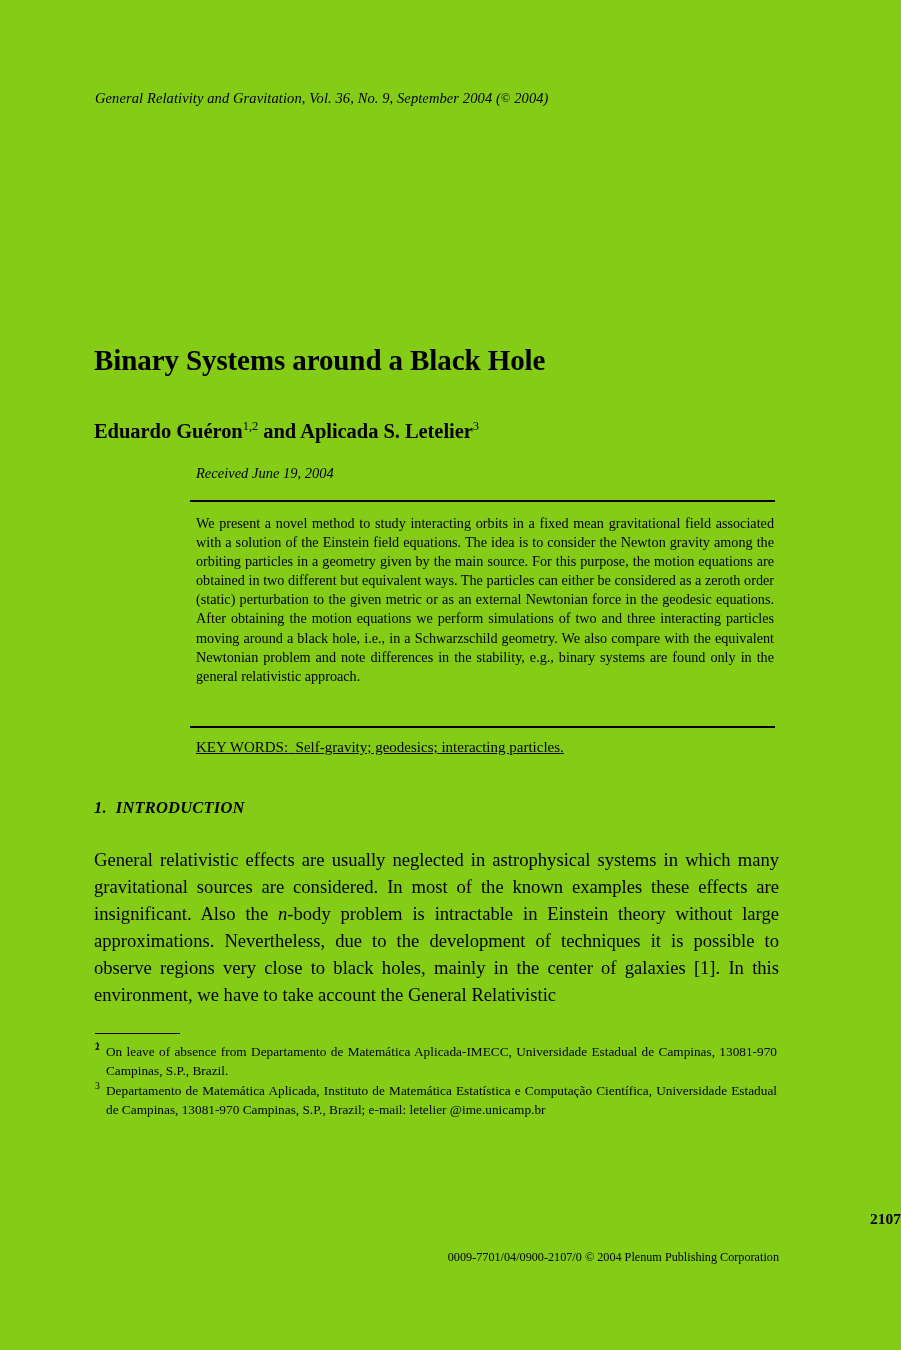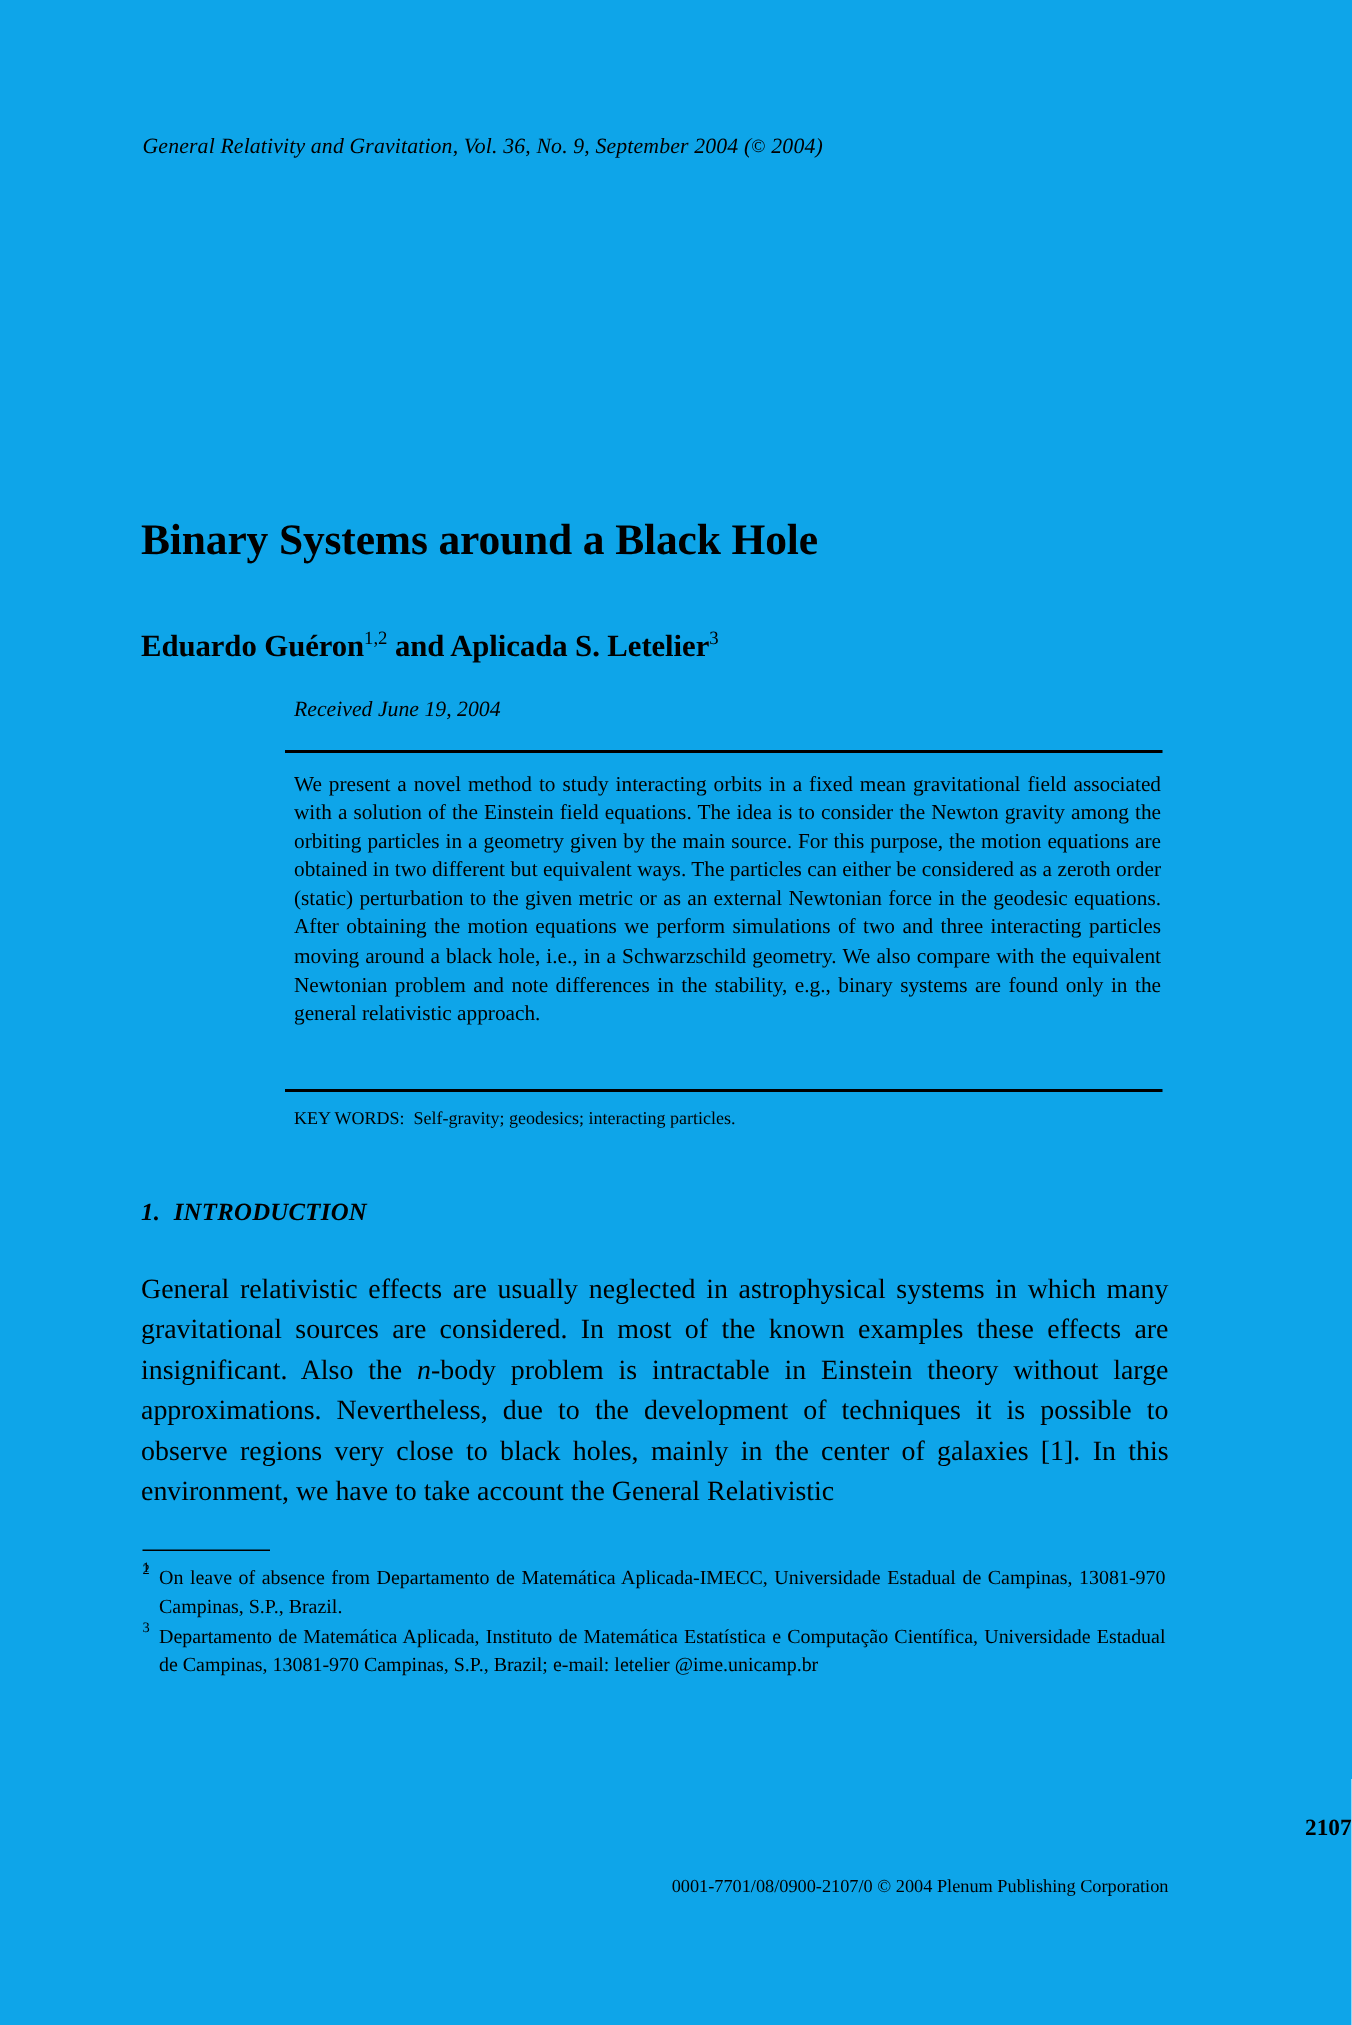--- a/index.html
+++ b/index.html
@@ -4,21 +4,21 @@
 <style>
   html, body {
     margin: 0;
     padding: 0;
     background: #ffffff;
   }
   .page {
     position: relative;
     width: 901px;
     height: 1350px;
-    background: #0ea5e9;
+    background: #84cc16;
     font-family: "Liberation Serif", "DejaVu Serif", serif;
     color: #000000;
     overflow: hidden;
   }
 
   
   .journal-head {
     position: absolute;
     left: 95px;
     top: 90px;
@@ -88,22 +88,23 @@
     line-height: 1.345;
     text-align: justify;
     text-justify: inter-word;
   }
 
   .keywords {
     position: absolute;
     left: 196px;
     top: 737px;
     width: 578px;
-    font-size: 12px;
+    font-size: 15px;
     line-height: 1.35;
+    text-decoration: underline;
   }
 
   
   .section-heading {
     position: absolute;
     left: 94px;
     top: 798px;
     font-size: 16.5px;
     font-weight: bold;
     letter-spacing: 0.2px;
@@ -202,15 +203,15 @@
 
   <div class="fn-rule"></div>
   <div class="footnotes">
     <div class="footnote"><span class="marker">1</span></div>
     <div class="footnote"><span class="marker">2</span><span>On leave of absence from Departamento de Matemática Aplicada-IMECC, Universidade Estadual de Campinas, 13081-970 Campinas, S.P., Brazil.</span></div>
     <div class="footnote"><span class="marker">3</span><span>Departamento de Matemática Aplicada, Instituto de Matemática Estatística e Computação Científica, Universidade Estadual de Campinas, 13081-970 Campinas, S.P., Brazil; e-mail: letelier @ime.unicamp.br</span></div>
   </div>
 
   <div class="page-number">2107</div>
 
-  <div class="copyright"><span>0001-7701/08/0900-2107/0 </span><span>©</span><span> 2004 Plenum Publishing Corporation</span></div>
+  <div class="copyright"><span>0009-7701/04/0900-2107/0 </span><span>©</span><span> 2004 Plenum Publishing Corporation</span></div>
 
 </div>
 
 </body></html>

